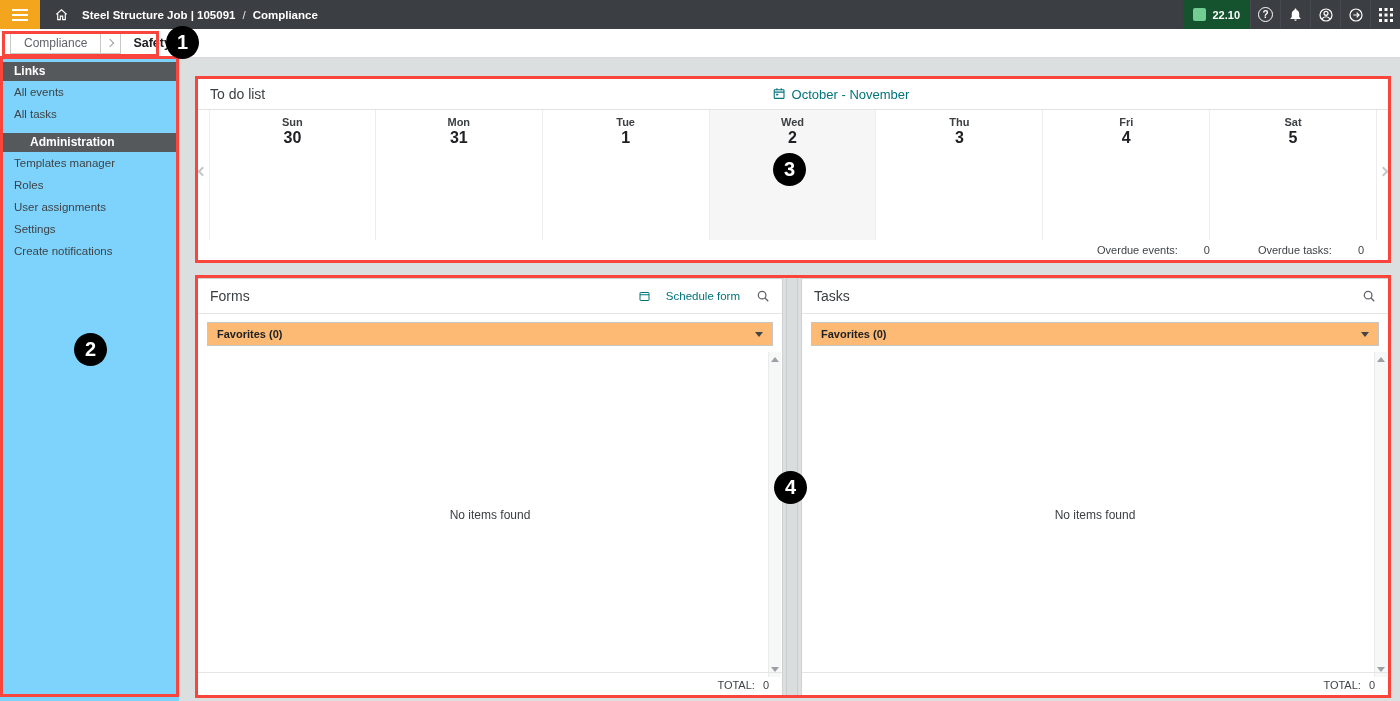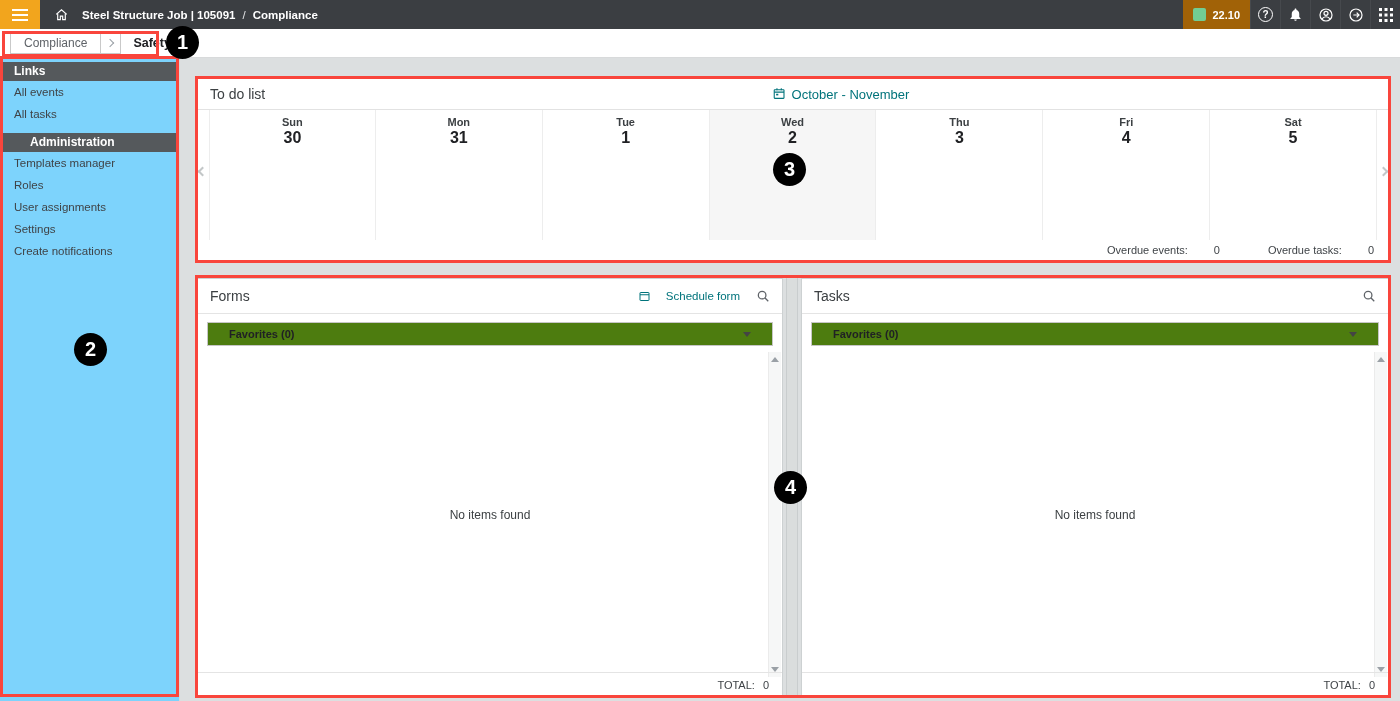--- a/index.html
+++ b/index.html
@@ -25,21 +25,21 @@
   .home-btn {
     width:34px; height:29px; background:transparent; border:none; cursor:pointer;
     display:flex; align-items:center; justify-content:center; margin-left:4px;
   }
   .crumbs { display:flex; align-items:center; font-size:11.5px; margin-left:4px; }
   .crumb-project { font-weight:bold; cursor:pointer; }
   .crumb-sep { margin:0 7px; color:#e4e6e7; }
   .crumb-page { font-weight:bold; }
   .topbar-right { margin-left:auto; display:flex; align-items:stretch; height:29px; }
   .version-badge {
-    background:#a16207; display:flex; align-items:center; gap:6px;
+    background:#14532d; display:flex; align-items:center; gap:6px;
     padding:0 10px; font-size:11px; font-weight:bold; cursor:pointer;
   }
   .badge-mark { width:13px; height:13px; background:#72cd93; border-radius:2px; }
   .top-icon-btn {
     width:30px; background:transparent; border:none; border-left:1px solid #46494d;
     color:#fff; cursor:pointer; display:flex; align-items:center; justify-content:center;
   }
   .help-circle {
     width:15px; height:15px; border:1.5px solid #fff; border-radius:50%;
     font-size:10px; font-weight:bold; color:#fff; display:flex; align-items:center; justify-content:center;
@@ -106,31 +106,31 @@
   .cal-cell.today { background:#f6f6f6; }
   .day-name { display:block; font-size:11px; font-weight:bold; color:#3c4043; }
   .day-num { display:block; font-size:16px; font-weight:bold; color:#202124; margin-top:1px; }
   .cal-nav { position:absolute; top:58px; background:none; border:none; cursor:pointer; padding:0; }
   .cal-nav.left { left:1px; } .cal-nav.right { right:1px; }
   .chev-nav { display:block; width:7px; height:7px; border-top:2px solid #c3c7c8; border-right:2px solid #c3c7c8; }
   .cal-nav.left .chev-nav { transform:rotate(-135deg); }
   .cal-nav.right .chev-nav { transform:rotate(45deg); }
   .overdue-row {
     height:19px; display:flex; justify-content:flex-end; align-items:center;
-    font-size:11px; color:#3f4347; padding-right:14px;
+    font-size:11px; color:#3f4347; padding-right:24px;
   }
   .overdue-row .val { margin-left:26px; }
   .overdue-row .lbl2 { margin-left:48px; }
 
   
   .forms-panel { left:197px; top:278px; width:586px; height:419px; }
   .tasks-panel { left:801px; top:278px; width:588px; height:419px; }
   .fav-select {
-    margin:8px 9px 0; height:24px; border:1px solid #c6c6c6; background:#4d7c0f;
-    display:flex; align-items:center; justify-content:space-between; padding:0 21px;
+    margin:8px 9px 0; height:24px; border:1px solid #c6c6c6; background:#fdba74;
+    display:flex; align-items:center; justify-content:space-between; padding:0 9px;
     font-size:11px; font-weight:bold; color:#202124; cursor:pointer; width:calc(100% - 18px);
     font-family:inherit;
   }
   .fav-caret { width:0; height:0; border-left:4px solid transparent; border-right:4px solid transparent; border-top:5px solid #444; }
   .list-area { position:relative; height:325px; margin-top:6px; }
   .empty-text { position:absolute; top:50%; left:50%; transform:translate(-50%,-50%); font-size:12px; color:#3c4043; }
   .scrollbar {
     position:absolute; top:0; right:1px; width:13px; height:100%;
     background:#f6f7f7; border-left:1px solid #ebebeb; cursor:pointer;
   }

